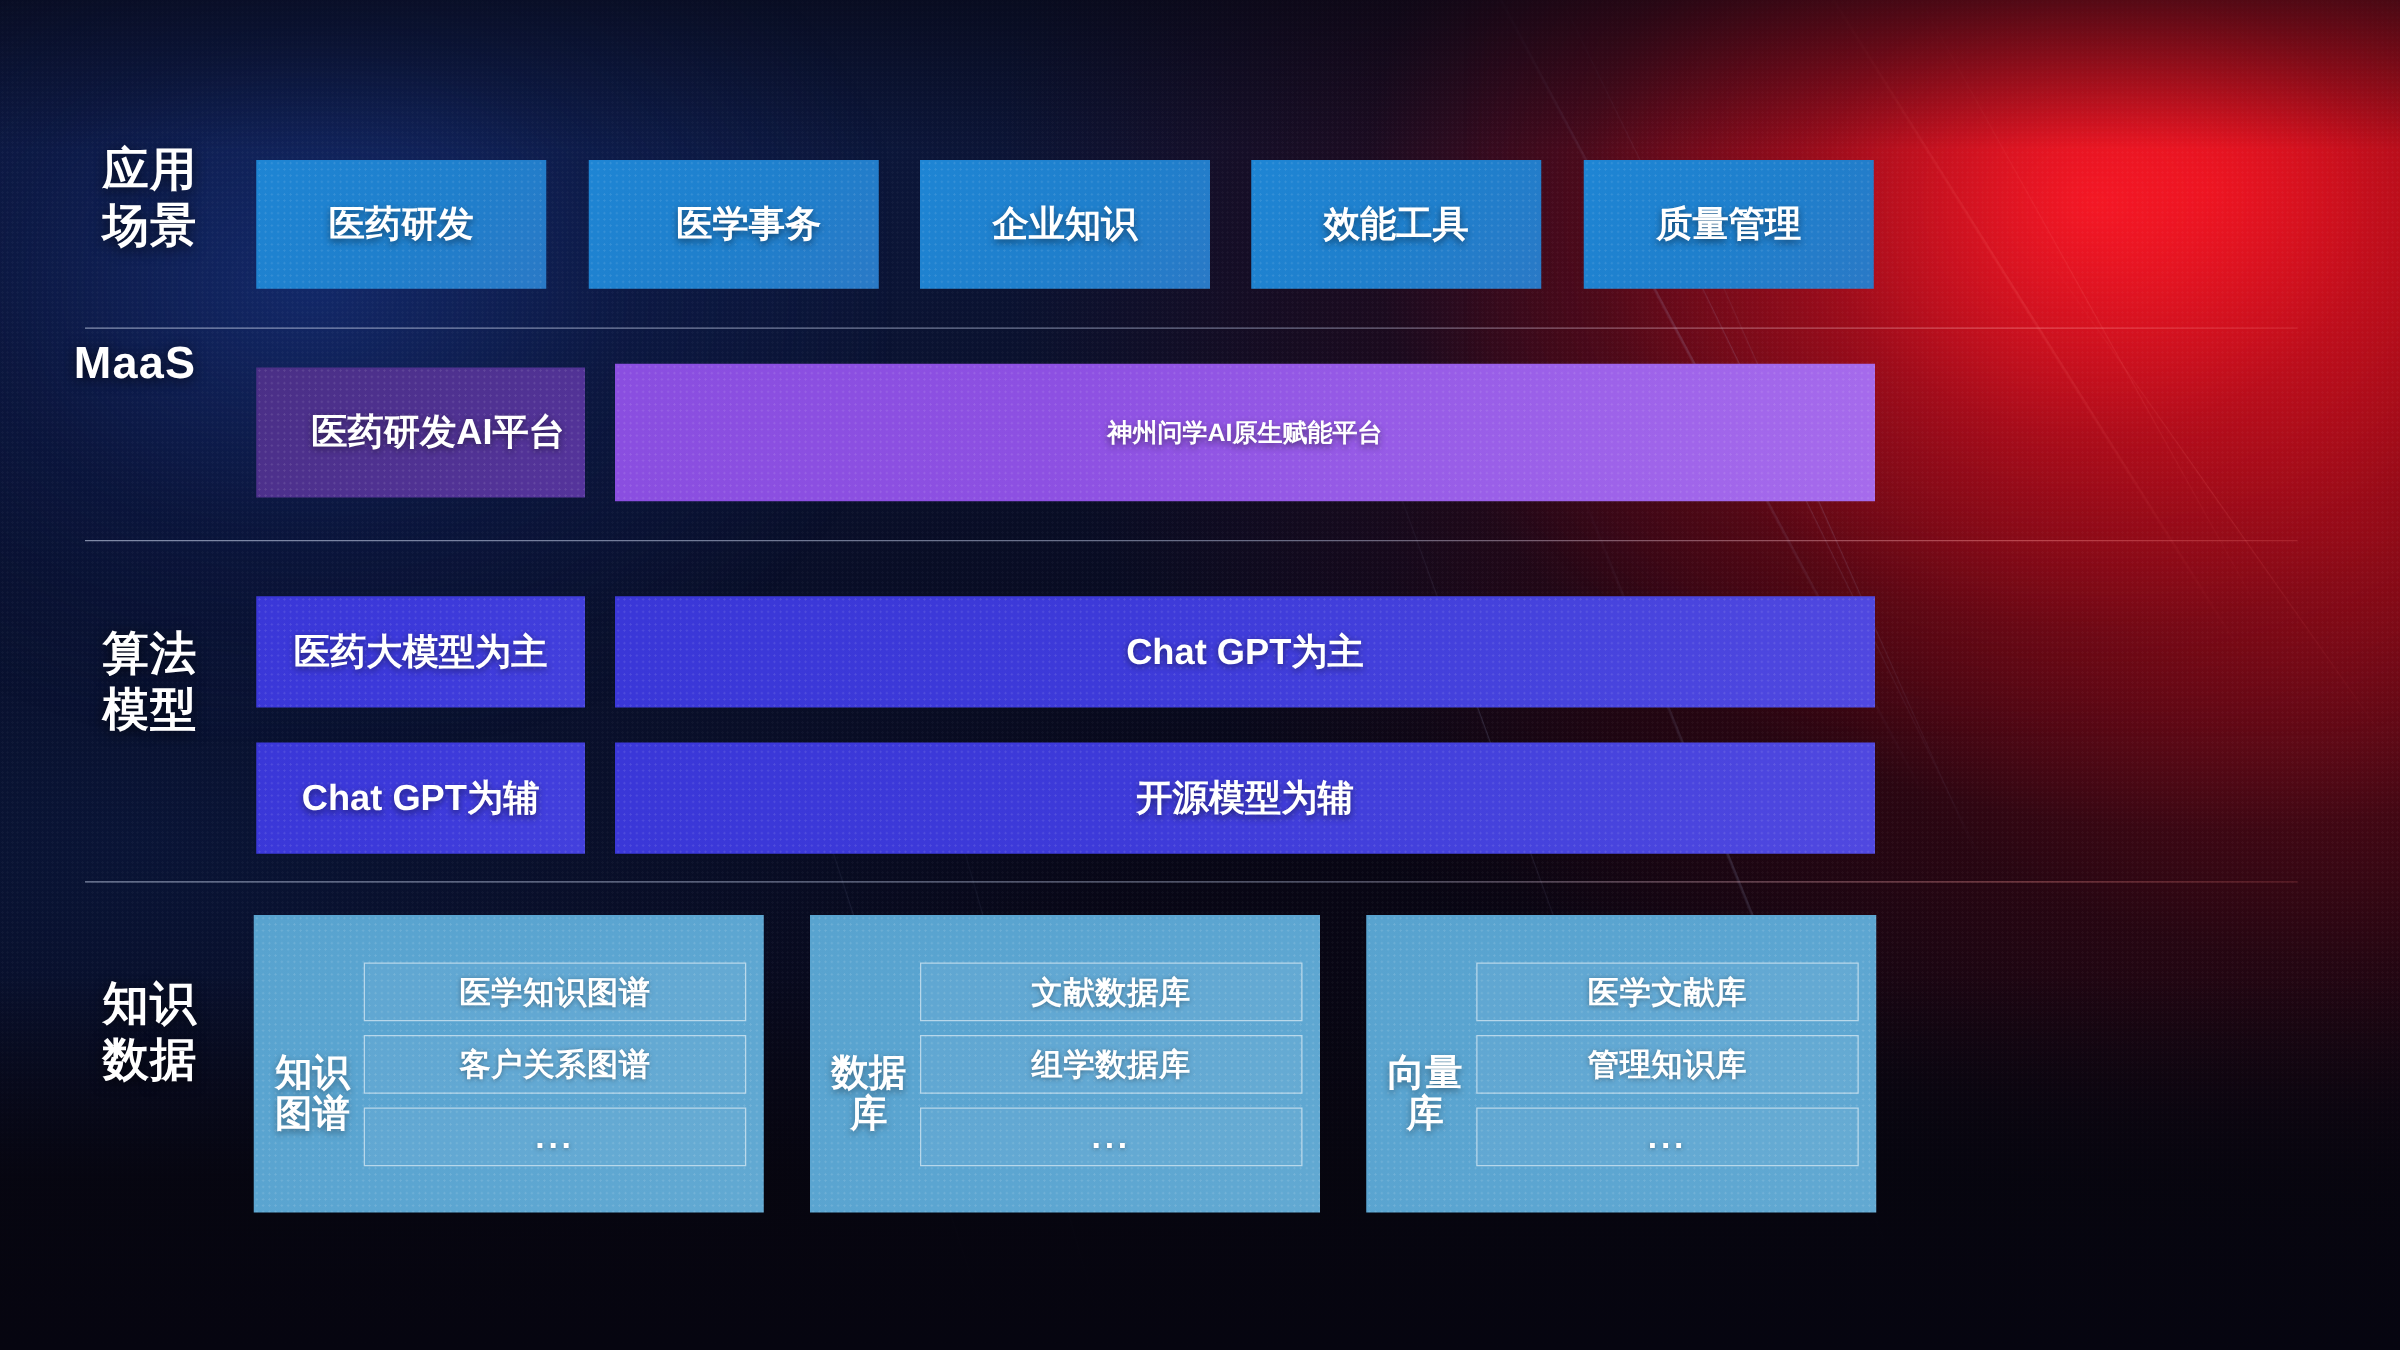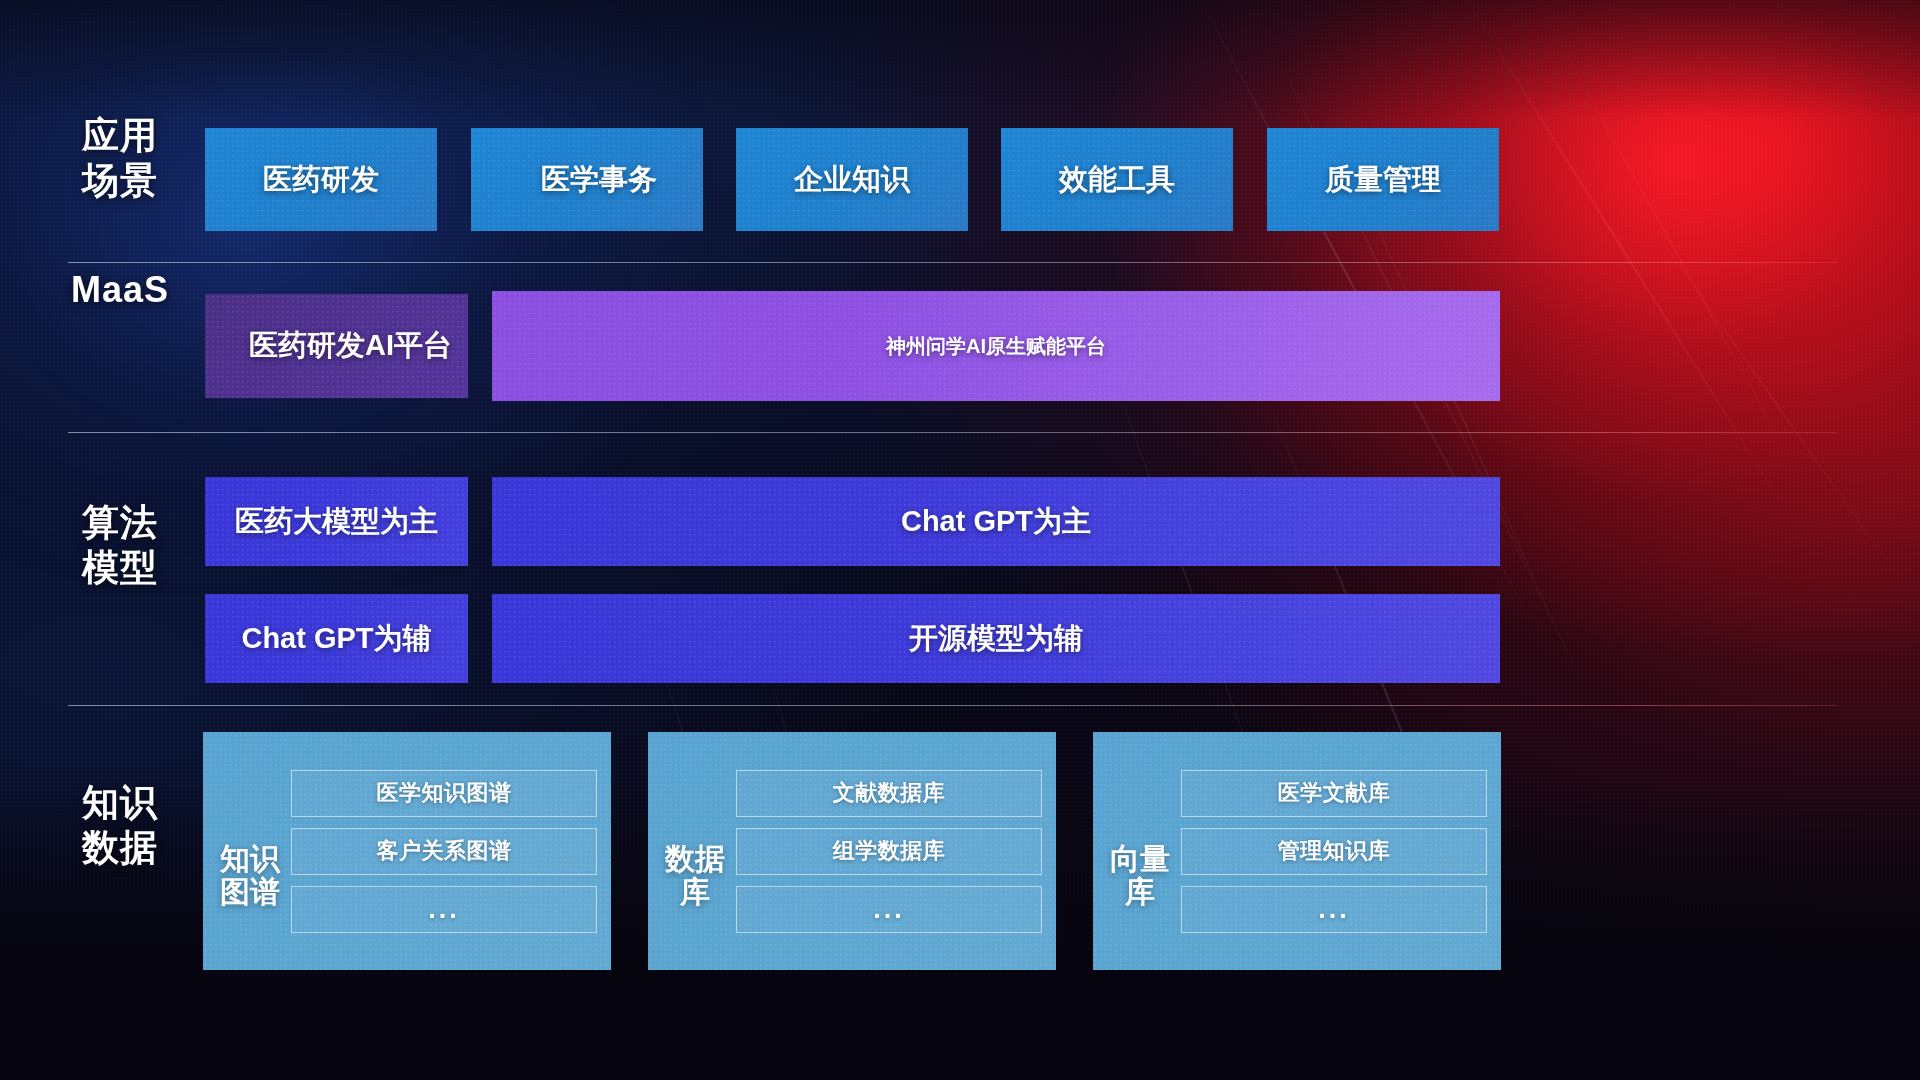--- a/index.html
+++ b/index.html
@@ -144,21 +144,21 @@
   }
   .kitems {
     position:relative; z-index:2;
     flex:1; display:flex; flex-direction:column; gap:11px;
     margin-left:10px;
   }
   .kitem {
     height:47px;
     border:1px solid rgba(255,255,255,0.55);
     display:flex; align-items:center; justify-content:center;
-    color:#ffffff; font-weight:700; font-size:22px;
+    color:#ffffff; font-weight:700; font-size:25px;
     letter-spacing:0.5px;
     background:rgba(255,255,255,0.045);
     text-shadow:0 1px 4px rgba(0,0,0,0.35);
   }
   .kitem.ellipsis { font-size:27px; letter-spacing:3px; }
 </style>
 </head>
 <body>
 
 <div id="stage">
@@ -181,21 +181,21 @@
   </div>
 
   <div class="grain"></div>
   <div class="bg-topfade"></div>
   <div class="bg-bottomfade"></div>
 
   <div id="content">
 
     <div class="row-label" style="left:55px; top:113px; width:130px;">应用
 场景</div>
-    <div class="row-label" style="left:40px; top:268px; width:160px; font-size:36px;">MaaS</div>
+    <div class="row-label" style="left:28px; top:268px; width:160px; font-size:36px;">MaaS</div>
     <div class="row-label" style="left:55px; top:500px; width:130px;">算法
 模型</div>
     <div class="row-label" style="left:55px; top:780px; width:130px;">知识
 数据</div>
 
     <div class="divider" style="left:68px; top:262px; width:1770px;"></div>
     <div class="divider" style="left:68px; top:432px; width:1770px;"></div>
     <div class="divider" style="left:68px; top:705px; width:1770px;"></div>
 
     <div class="card app-card" style="left:205px; top:128px; width:232px; height:103px;">

